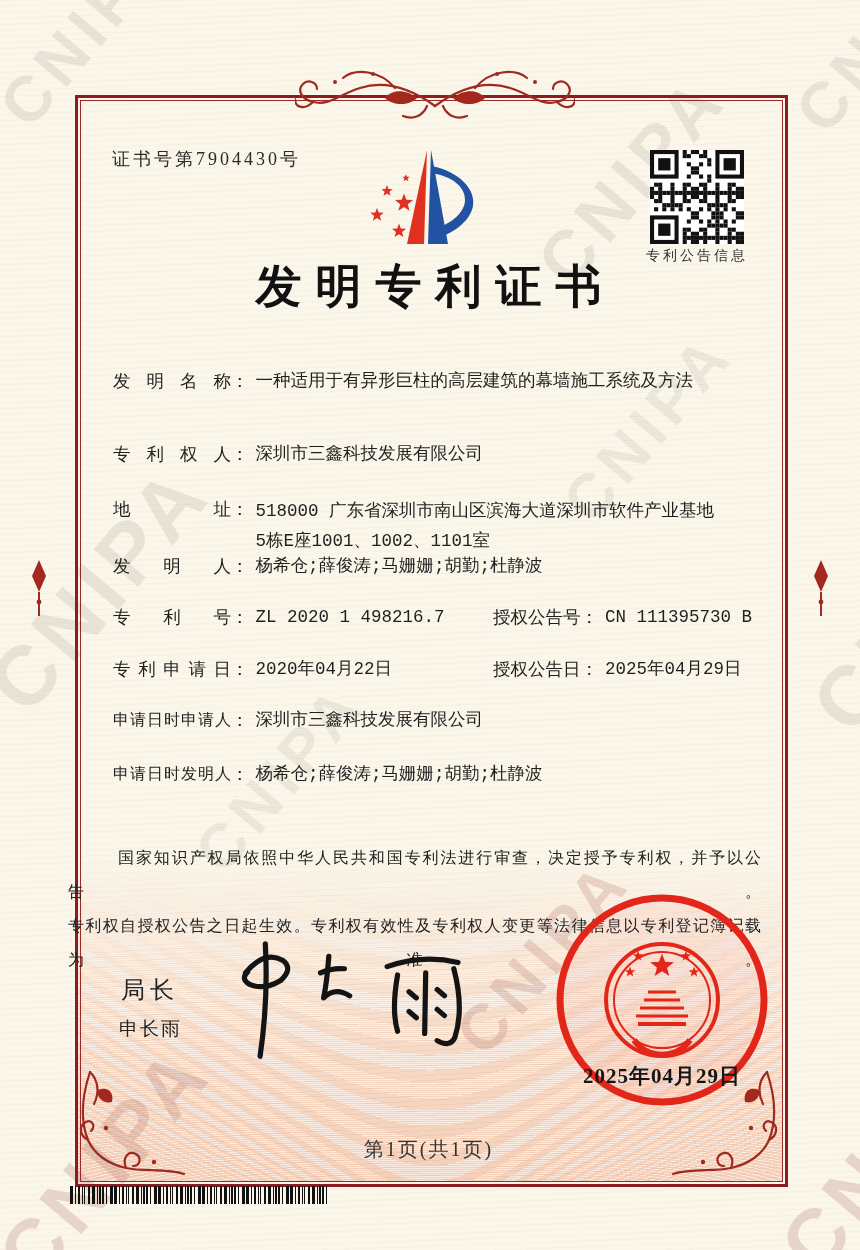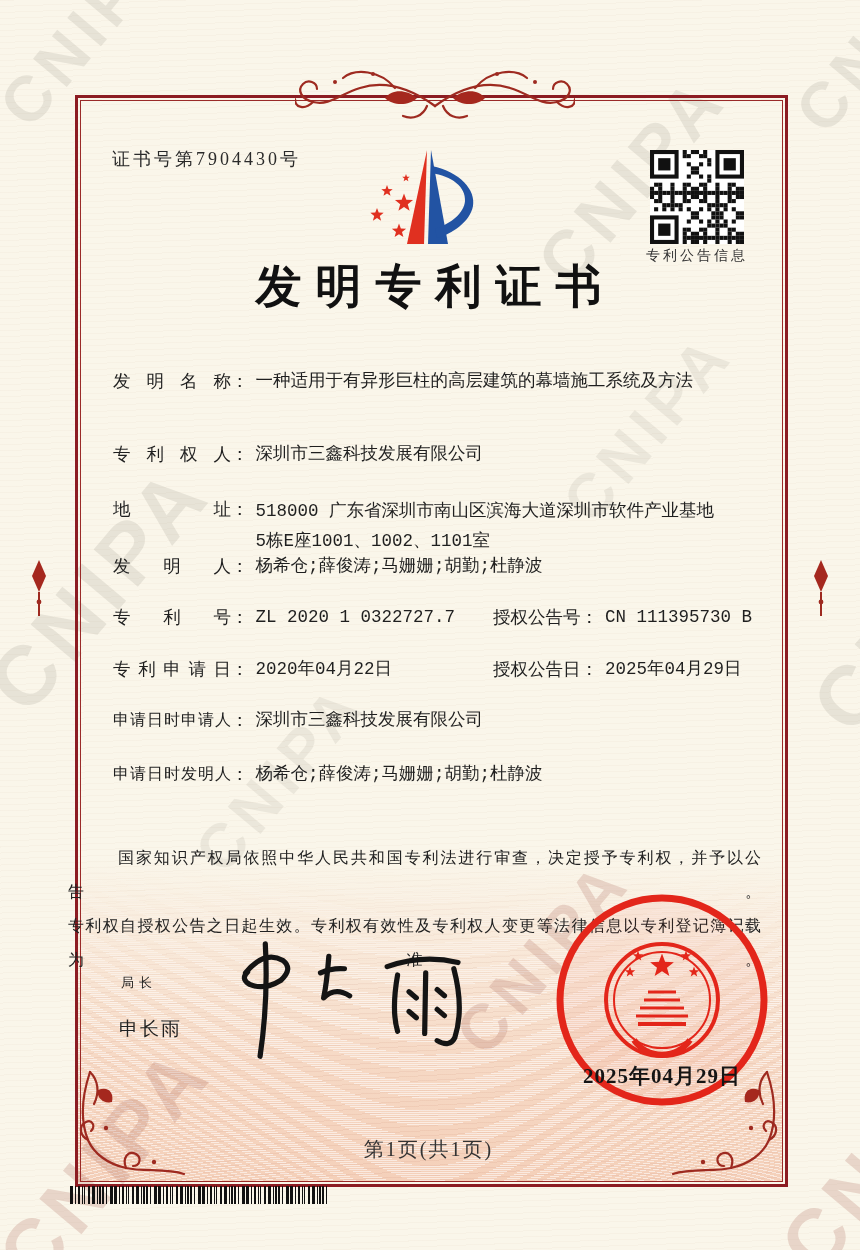--- a/index.html
+++ b/index.html
@@ -50,21 +50,21 @@
   .lb{display:inline-block;width:118px;flex:none;text-align:justify;text-align-last:justify;}
   .lb.wide{font-size:16px;}
   .cl{flex:none;}
   .vl{margin-left:7px;font-family:Liberation Mono, monospace;}
   .vl.addr{width:462px;line-height:30px;}
   
   .stmt{position:absolute;left:68px;top:841px;width:694px;}
   .stmt div{font-size:16px;line-height:34px;letter-spacing:1px;text-align:justify;text-align-last:justify;color:#222;}
   .stmt .l1{text-indent:50px;}
   
-  .sig-title{position:absolute;left:121px;top:974px;font-size:13px;letter-spacing:5px;font-family:"Liberation Sans","DejaVu Sans",sans-serif;color:#222;}
+  .sig-title{position:absolute;left:121px;top:974px;font-size:24px;letter-spacing:5px;font-family:"Liberation Sans","DejaVu Sans",sans-serif;color:#222;}
   .sig-name{position:absolute;left:119px;top:1016px;font-size:19px;letter-spacing:2px;font-family:"Liberation Sans","DejaVu Sans",sans-serif;color:#222;}
   .sig-script{position:absolute;left:233px;top:936px;width:250px;height:128px;}
   
   .seal{position:absolute;left:550px;top:888px;width:224px;height:224px;}
   .seal-date{position:absolute;left:558px;top:1062px;width:208px;text-align:center;font-size:21px;font-weight:700;letter-spacing:1px;color:#151515;z-index:5;}
   
   .pageinfo{position:absolute;left:75px;top:1136px;width:707px;text-align:center;font-size:20px;letter-spacing:2px;color:#333;}
   .barcode{position:absolute;left:70px;top:1186px;width:262px;height:18px;}
   .sprite{position:absolute;width:0;height:0;overflow:hidden;}
 </style>
@@ -348,21 +348,21 @@
     <span class="vl addr">518000 广东省深圳市南山区滨海大道深圳市软件产业基地5栋E座1001、1002、1101室</span>
   </div>
   <div class="row" style="top:553px">
     <span class="lb">发明人</span>
       <span class="cl">：</span>
     <span class="vl">杨希仓;薛俊涛;马姗姗;胡勤;杜静波</span>
   </div>
   <div class="row" style="top:604px">
     <span class="lb">专利号</span>
       <span class="cl">：</span>
-    <span class="vl">ZL 2020 1 0322727.7</span>
+    <span class="vl">ZL 2020 1 498216.7</span>
   </div>
   <div class="row r2" style="top:604px">
     <span>授权公告号</span>
       <span class="cl">：</span>
     <span class="vl">CN 111395730 B</span>
   </div>
   <div class="row" style="top:656px">
     <span class="lb">专利申请日</span>
       <span class="cl">：</span>
     <span class="vl">2020年04月22日</span>

